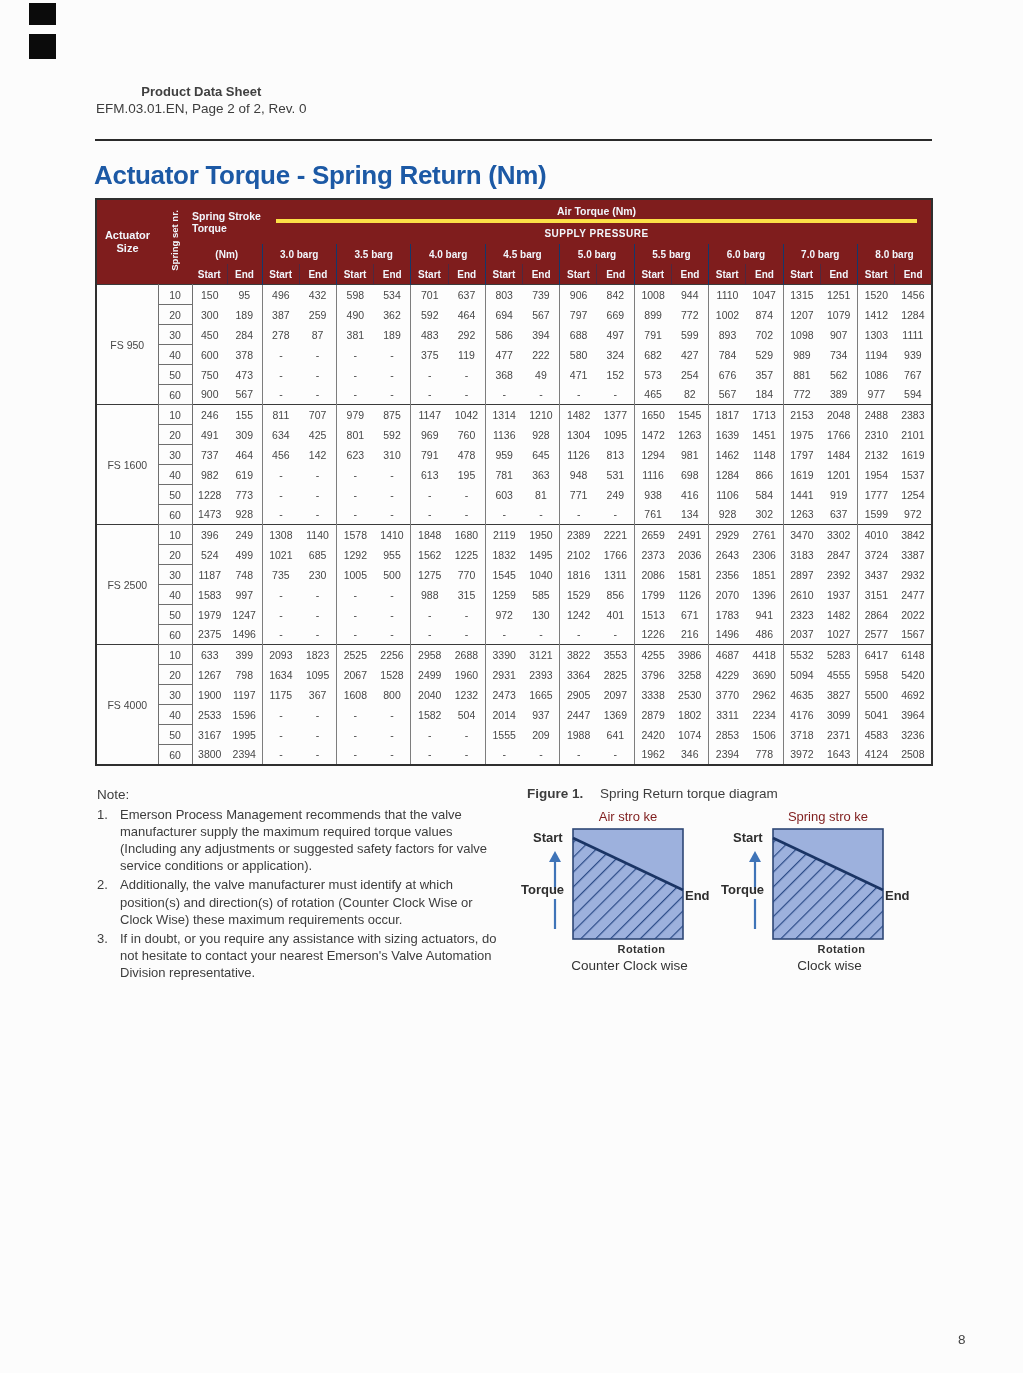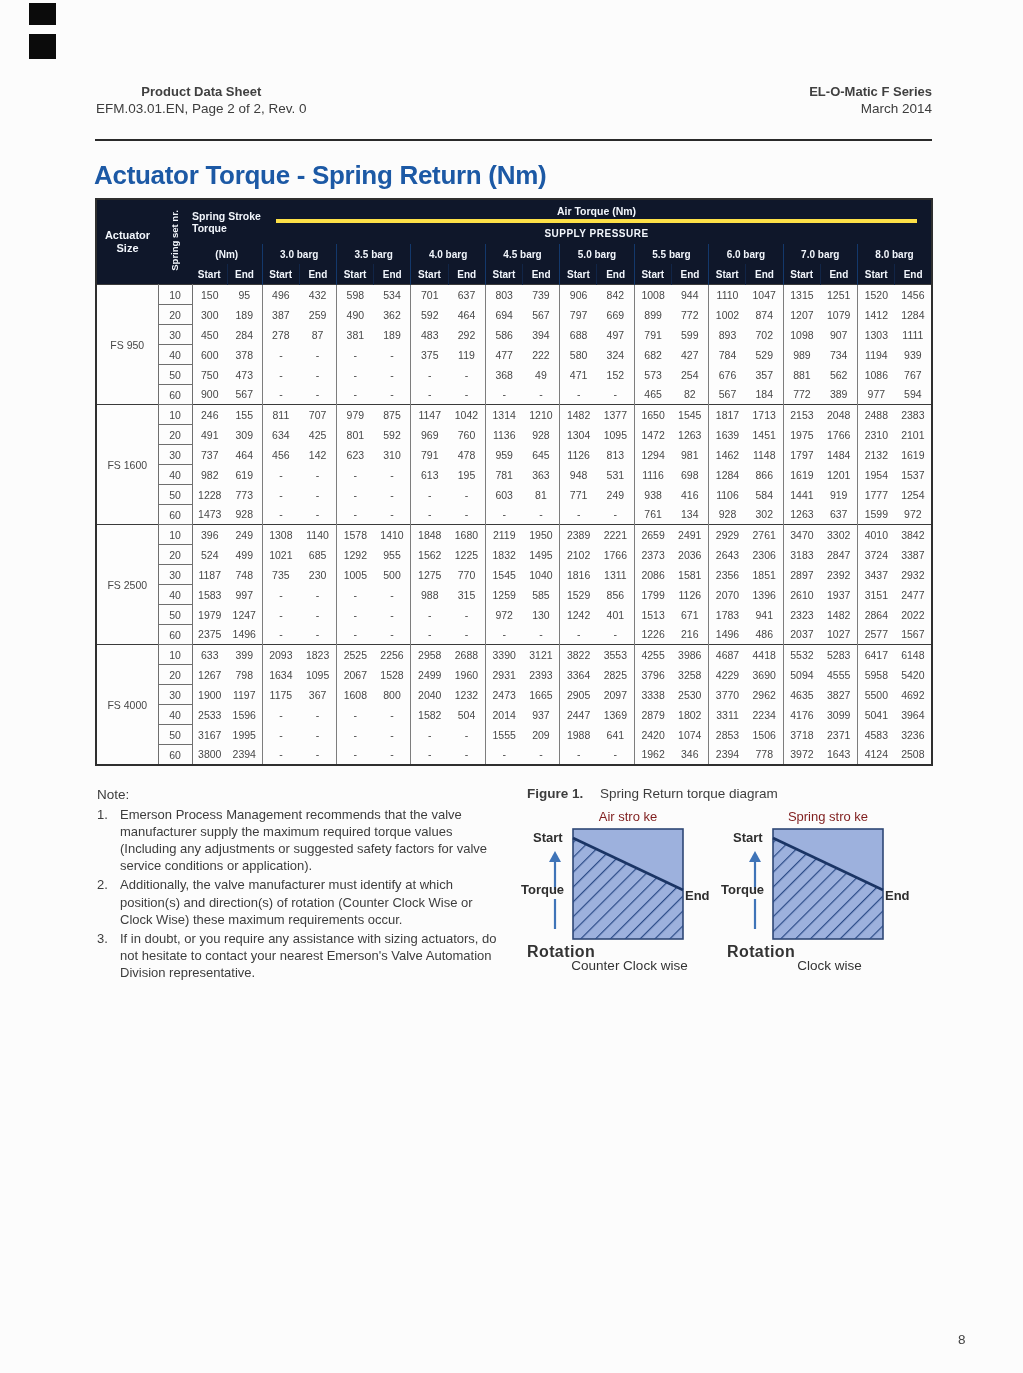--- a/index.html
+++ b/index.html
@@ -23,21 +23,21 @@
 
   
   .section-title{
     position:absolute;left:94px;top:160px;width:840px;
     font-size:26px;font-weight:bold;color:#1c59a5;letter-spacing:-0.3px;
   }
 
   
   .table-wrap{position:absolute;left:95px;top:198px;}
   #tq{border-collapse:collapse;table-layout:fixed;width:838px;border:2px solid #2f2f2f;background:#fff;}
-  #tq th{background:#0f172a;color:#f2f6fc;font-weight:bold;padding:0;margin:0;}
+  #tq th{background:#7f1d1d;color:#f2f6fc;font-weight:bold;padding:0;margin:0;}
   .size-h{font-size:11px;line-height:1.2;}
   .nr-h .rot{
     display:inline-block;writing-mode:vertical-rl;transform:rotate(180deg);
     font-size:9.5px;line-height:1.15;max-height:74px;white-space:normal;
   }
   .spring-h{text-align:left;padding-left:8px;font-size:10.5px;line-height:1.15;vertical-align:middle;}
   .air-h{height:23px;font-size:10.5px;vertical-align:bottom;}
   .air-line{margin:0 14px;padding:4px 0 2px;border-bottom:4px solid #fde047;}
   .sp-h{font-size:10px;letter-spacing:.5px;height:21px;}
   .nm-h{font-size:10px;height:20px;}
@@ -65,41 +65,37 @@
   .diagrams{position:relative;height:190px;margin-top:8px;}
   .diagram{position:absolute;top:0;width:210px;height:190px;}
   .diagram.d1{left:0;}
   .diagram.d2{left:200px;}
   .diag-title{position:absolute;top:0;left:45px;width:112px;text-align:center;font-size:13px;color:#7f1d1d;}
   .diag-square{position:absolute;left:45px;top:19px;}
   .lbl-start{position:absolute;left:6px;top:21px;font-size:13px;font-weight:bold;color:#2e2e2e;}
   .lbl-torque{position:absolute;left:-6px;top:73px;font-size:13px;font-weight:bold;color:#2e2e2e;}
   .lbl-end{position:absolute;left:158px;top:79px;font-size:13px;font-weight:bold;color:#2e2e2e;}
   .torque-arrow{position:absolute;left:22px;top:42px;}
-  .lbl-rot1{position:absolute;left:0px;top:134px;width:205px;text-align:left;font-size:16px;font-weight:bold;letter-spacing:.4px;color:#333;}
+  .lbl-rot1{position:absolute;left:12px;top:134px;width:205px;text-align:center;font-size:11px;font-weight:bold;letter-spacing:.4px;color:#333;}
   .lbl-rot2{position:absolute;left:0px;top:149px;width:205px;text-align:center;font-size:13.5px;color:#333;}
 
   .page-number{position:absolute;left:958px;top:1332px;font-size:13.5px;color:#444;}
 </style>
 </head>
 <body>
 
 <div class="page">
 
   <div class="scan-mark m1"></div>
   <div class="scan-mark m2"></div>
 
   <div class="doc-header">
     <div class="dh-left">
       <div class="dh-title">Product Data Sheet</div>
       <div class="dh-sub">EFM.03.01.EN, Page 2 of 2, Rev. 0</div>
-    </div>
-    <div class="dh-right">
-      <div class="dh-title">EL-O-Matic F Series</div>
-      <div class="dh-sub">March 2014</div>
     </div>
   </div>
   <div class="header-rule"></div>
 
   <div class="section-title">Actuator Torque - Spring Return (Nm)</div>
 
   <div class="table-wrap">
     <table id="tq">
         <colgroup>
           <col style="width: 62px;">

